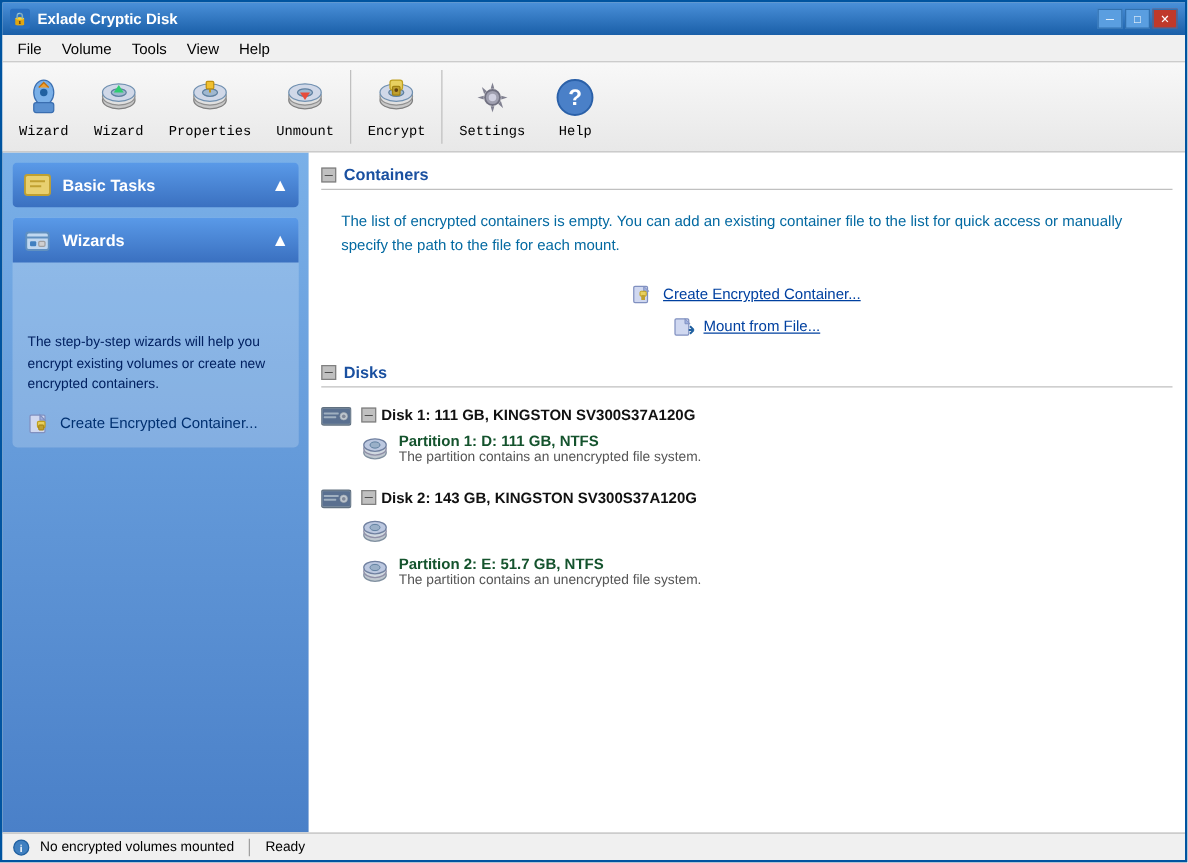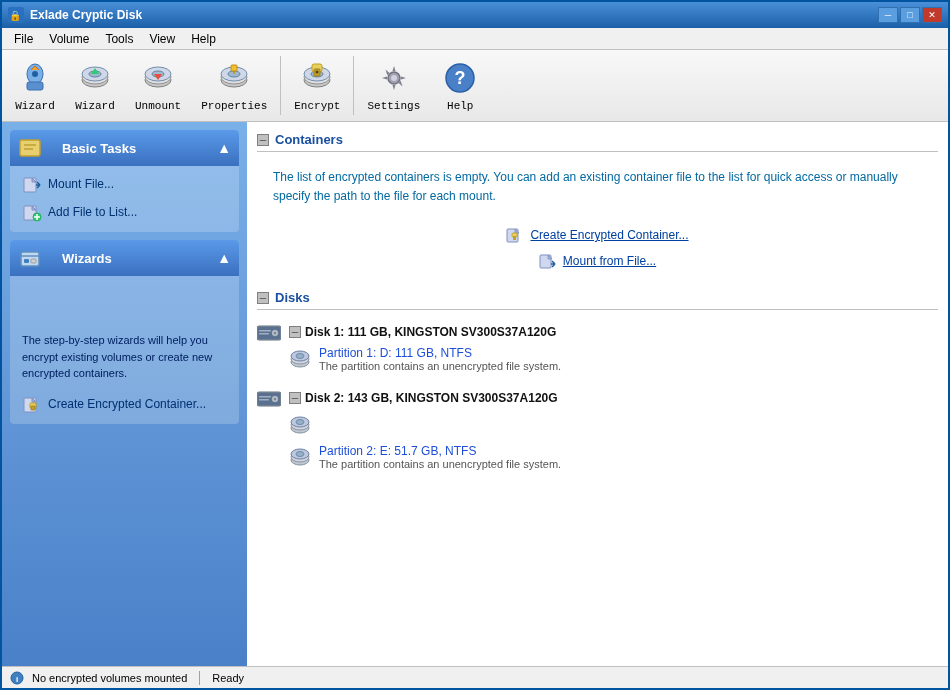--- a/index.html
+++ b/index.html
@@ -152,21 +152,21 @@
     }
 
     .sidebar-section-header {
       background: linear-gradient(to bottom, #5a9ae8, #3a70c0);
       color: white;
       display: flex;
       align-items: center;
       padding: 6px 8px;
       font-weight: bold;
       font-size: 13px;
-      gap: 20px;
+      gap: 8px;
     }
 
     .sidebar-section-icon {
       width: 24px;
       height: 24px;
       flex-shrink: 0;
     }
 
     .sidebar-collapse-btn {
       margin-left: auto;
@@ -309,23 +309,23 @@
       flex-shrink: 0;
       margin-top: 2px;
     }
 
     .partition-info {
       display: flex;
       flex-direction: column;
     }
 
     .partition-name {
-      font-weight: normal;
-      font-size: 12px;
-      color: #1d4ed8;
+      font-weight: bold;
+      font-size: 12px;
+      color: #14532d;
     }
 
     .partition-desc {
       font-size: 11px;
       color: #555;
     }
 
     
     .status-bar {
       background: #f0f0f0;
@@ -385,43 +385,43 @@
 
     <div class="toolbar-btn">
       <svg class="toolbar-btn-icon" viewBox="0 0 36 36">
         <ellipse cx="18" cy="20" rx="13" ry="7" fill="#c8c8c8" stroke="#808080" stroke-width="1"></ellipse>
         <ellipse cx="18" cy="17" rx="13" ry="7" fill="#e0e0e0" stroke="#909090" stroke-width="1"></ellipse>
         <ellipse cx="18" cy="14" rx="13" ry="7" fill="#d0d8e8" stroke="#7090b0" stroke-width="1"></ellipse>
         <ellipse cx="18" cy="14" rx="6" ry="3" fill="#a0b8d0" stroke="#6080a0" stroke-width="1"></ellipse>
         <path d="M18 8 L22 14 L14 14 Z" fill="#2ecc71"></path>
       </svg>
       <span class="btn-label">Wizard</span>
-    </div>
-
-    <div class="toolbar-btn">
-      <svg class="toolbar-btn-icon" viewBox="0 0 36 36">
-        <ellipse cx="18" cy="20" rx="13" ry="7" fill="#c8c8c8" stroke="#808080" stroke-width="1"></ellipse>
-        <ellipse cx="18" cy="17" rx="13" ry="7" fill="#e0e0e0" stroke="#909090" stroke-width="1"></ellipse>
-        <ellipse cx="18" cy="14" rx="13" ry="7" fill="#d0d8e8" stroke="#7090b0" stroke-width="1"></ellipse>
-        <ellipse cx="18" cy="14" rx="6" ry="3" fill="#a0b8d0" stroke="#6080a0" stroke-width="1"></ellipse>
-        <path d="M18 20 L22 14 L14 14 Z" fill="#e74c3c"></path>
-      </svg>
-      <span class="btn-label">Unmount</span>
     </div>
 
     <div class="toolbar-btn">
       <svg class="toolbar-btn-icon" viewBox="0 0 36 36">
         <ellipse cx="18" cy="20" rx="13" ry="7" fill="#c8c8c8" stroke="#808080" stroke-width="1"></ellipse>
         <ellipse cx="18" cy="17" rx="13" ry="7" fill="#e0e0e0" stroke="#909090" stroke-width="1"></ellipse>
         <ellipse cx="18" cy="14" rx="13" ry="7" fill="#d0d8e8" stroke="#7090b0" stroke-width="1"></ellipse>
         <ellipse cx="18" cy="14" rx="6" ry="3" fill="#a0b8d0" stroke="#6080a0" stroke-width="1"></ellipse>
         <rect x="15" y="5" width="6" height="6" rx="1" fill="#f0c030" stroke="#c09010" stroke-width="1"></rect>
         <line x1="18" y1="11" x2="18" y2="14" stroke="#c09010" stroke-width="1.5"></line>
       </svg>
       <span class="btn-label">Properties</span>
+    </div>
+
+    <div class="toolbar-btn">
+      <svg class="toolbar-btn-icon" viewBox="0 0 36 36">
+        <ellipse cx="18" cy="20" rx="13" ry="7" fill="#c8c8c8" stroke="#808080" stroke-width="1"></ellipse>
+        <ellipse cx="18" cy="17" rx="13" ry="7" fill="#e0e0e0" stroke="#909090" stroke-width="1"></ellipse>
+        <ellipse cx="18" cy="14" rx="13" ry="7" fill="#d0d8e8" stroke="#7090b0" stroke-width="1"></ellipse>
+        <ellipse cx="18" cy="14" rx="6" ry="3" fill="#a0b8d0" stroke="#6080a0" stroke-width="1"></ellipse>
+        <path d="M18 20 L22 14 L14 14 Z" fill="#e74c3c"></path>
+      </svg>
+      <span class="btn-label">Unmount</span>
     </div>
 
     <div class="toolbar-separator"></div>
 
     <div class="toolbar-btn">
       <svg class="toolbar-btn-icon" viewBox="0 0 36 36">
         <ellipse cx="18" cy="20" rx="13" ry="7" fill="#c8c8c8" stroke="#808080" stroke-width="1"></ellipse>
         <ellipse cx="18" cy="17" rx="13" ry="7" fill="#e0e0e0" stroke="#909090" stroke-width="1"></ellipse>
         <ellipse cx="18" cy="14" rx="13" ry="7" fill="#d0d8e8" stroke="#7090b0" stroke-width="1"></ellipse>
         <ellipse cx="18" cy="14" rx="6" ry="3" fill="#a0b8d0" stroke="#6080a0" stroke-width="1"></ellipse>
@@ -464,40 +464,20 @@
 
       <div class="sidebar-section">
         <div class="sidebar-section-header">
           <svg class="sidebar-section-icon" viewBox="0 0 24 24">
             <rect x="2" y="4" width="20" height="16" rx="2" fill="#e8d070" stroke="#c0a030" stroke-width="1.5"></rect>
             <line x1="6" y1="9" x2="18" y2="9" stroke="#c0a030" stroke-width="1.5"></line>
             <line x1="6" y1="13" x2="15" y2="13" stroke="#c0a030" stroke-width="1.5"></line>
           </svg>
           <span>Basic Tasks</span>
           <span class="sidebar-collapse-btn">▲</span>
-        </div>
-        <div class="sidebar-section-body">
-          <div class="sidebar-link">
-            <svg class="sidebar-link-icon" viewBox="0 0 20 20">
-              <rect x="2" y="4" width="12" height="14" rx="1" fill="#d0d8f0" stroke="#8090c0" stroke-width="1"></rect>
-              <path d="M10 4 L14 8 L10 8 Z" fill="#a0b0e0" stroke="#8090c0" stroke-width="1"></path>
-              <path d="M14 11 L18 11 M18 11 L15 8 M18 11 L15 14" stroke="#2060a0" stroke-width="1.5" fill="none"></path>
-            </svg>
-            <span>Mount File...</span>
-          </div>
-          <div class="sidebar-link">
-            <svg class="sidebar-link-icon" viewBox="0 0 20 20">
-              <rect x="2" y="4" width="12" height="14" rx="1" fill="#d0d8f0" stroke="#8090c0" stroke-width="1"></rect>
-              <path d="M10 4 L14 8 L10 8 Z" fill="#a0b0e0" stroke="#8090c0" stroke-width="1"></path>
-              <circle cx="15" cy="15" r="4" fill="#2ecc71" stroke="#27ae60" stroke-width="1"></circle>
-              <line x1="15" y1="12" x2="15" y2="18" stroke="white" stroke-width="1.5"></line>
-              <line x1="12" y1="15" x2="18" y2="15" stroke="white" stroke-width="1.5"></line>
-            </svg>
-            <span>Add File to List...</span>
-          </div>
         </div>
       </div>
 
       <div class="sidebar-section">
         <div class="sidebar-section-header">
           <svg class="sidebar-section-icon" viewBox="0 0 24 24">
             <rect x="3" y="6" width="18" height="14" rx="2" fill="#c0d8f0" stroke="#6090c0" stroke-width="1.5"></rect>
             <line x1="3" y1="10" x2="21" y2="10" stroke="#6090c0" stroke-width="1.5"></line>
             <rect x="6" y="13" width="5" height="4" rx="1" fill="#4080c0"></rect>
             <rect x="13" y="13" width="5" height="4" rx="1" fill="#d0d0d0" stroke="#a0a0a0" stroke-width="1"></rect>

